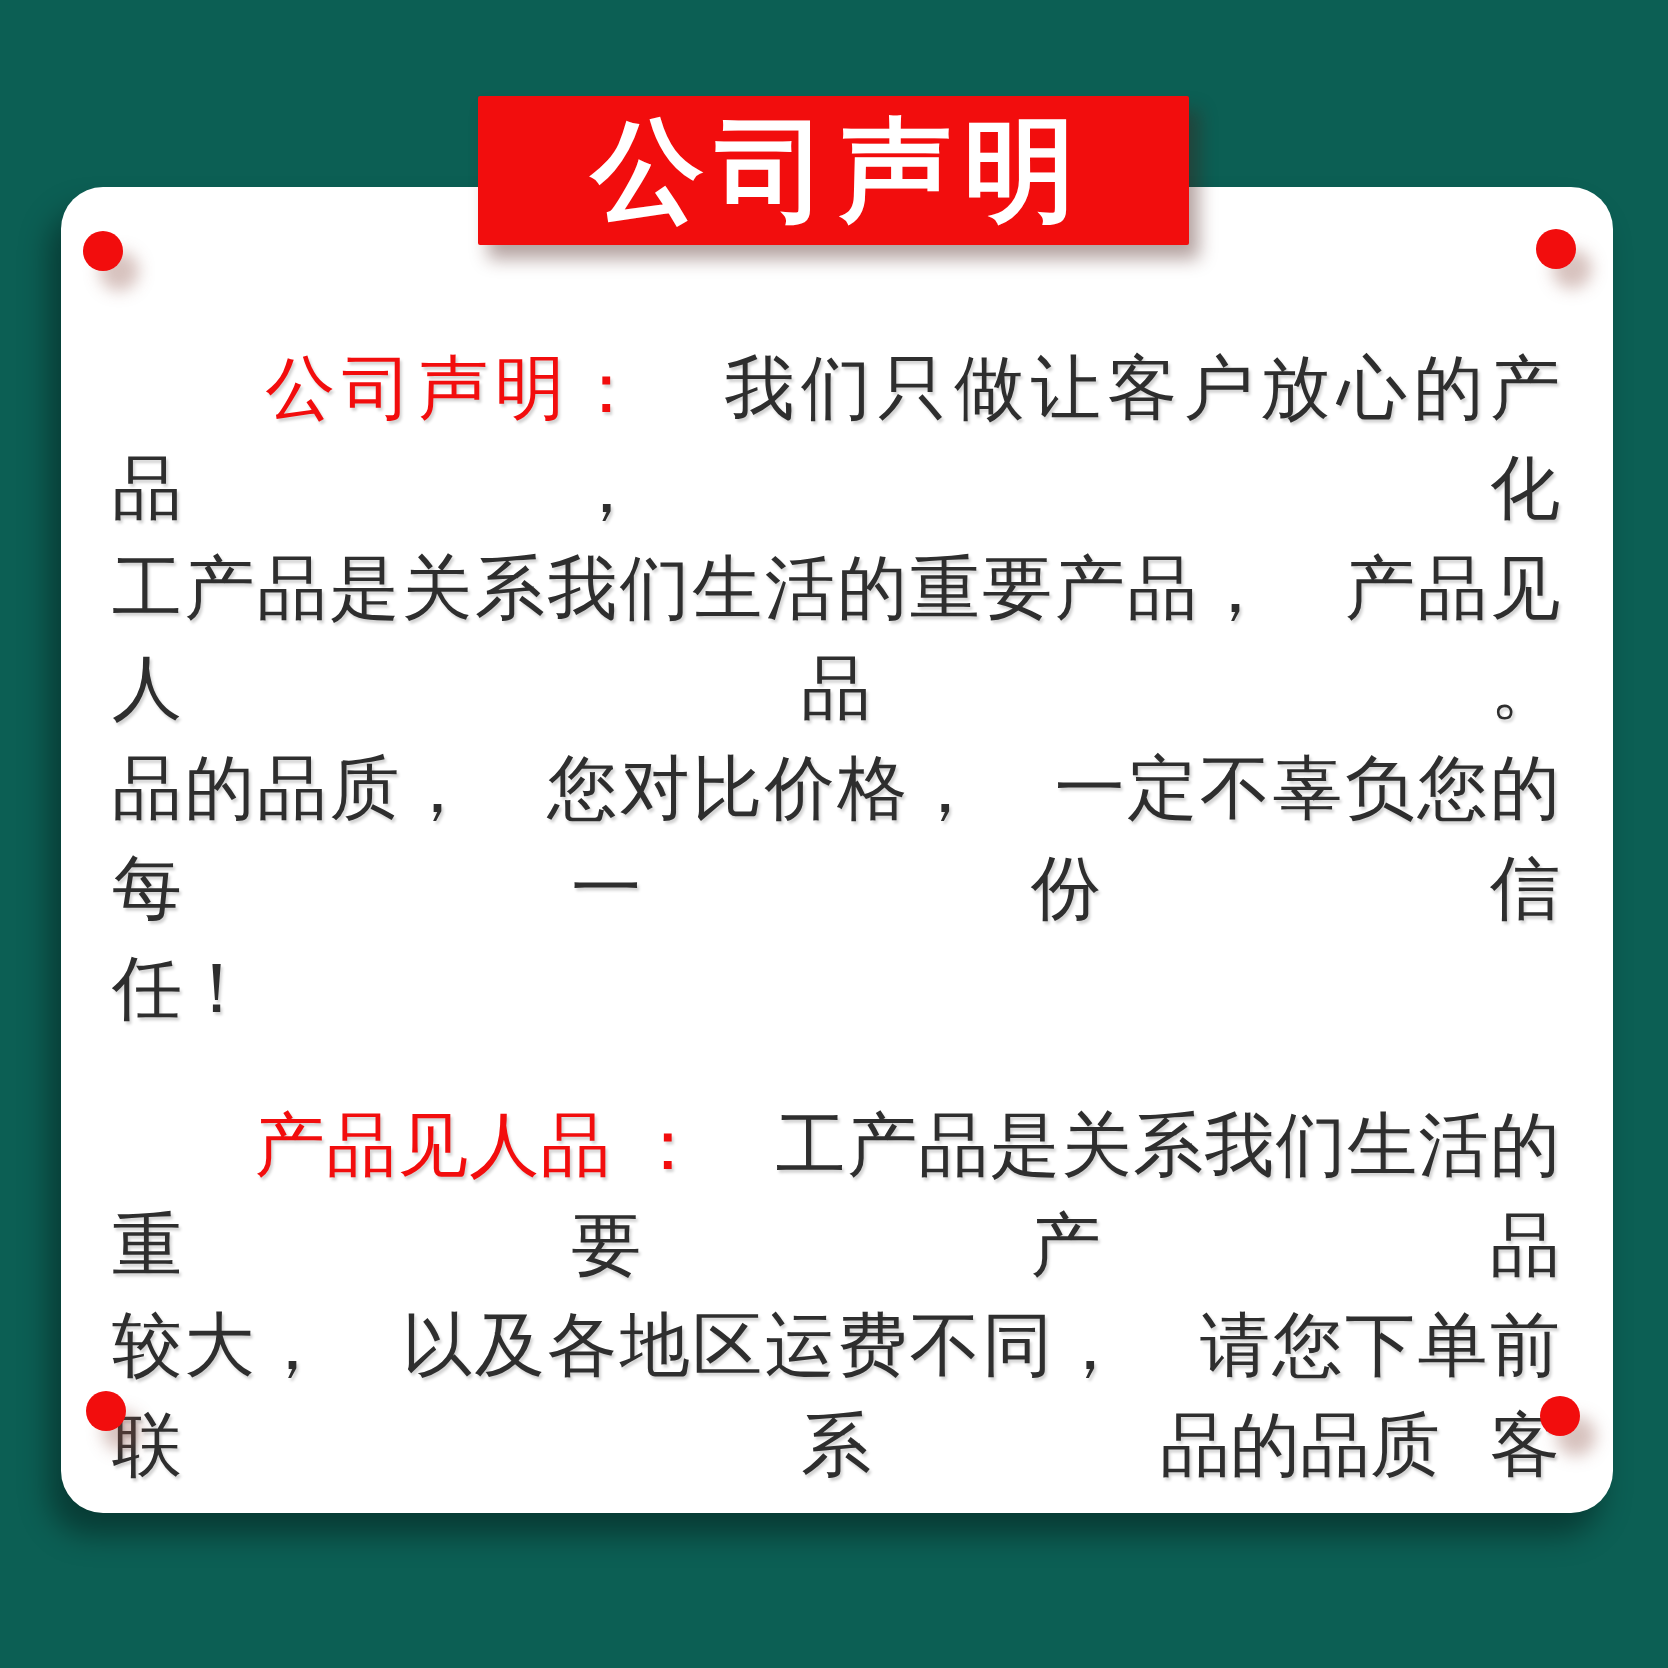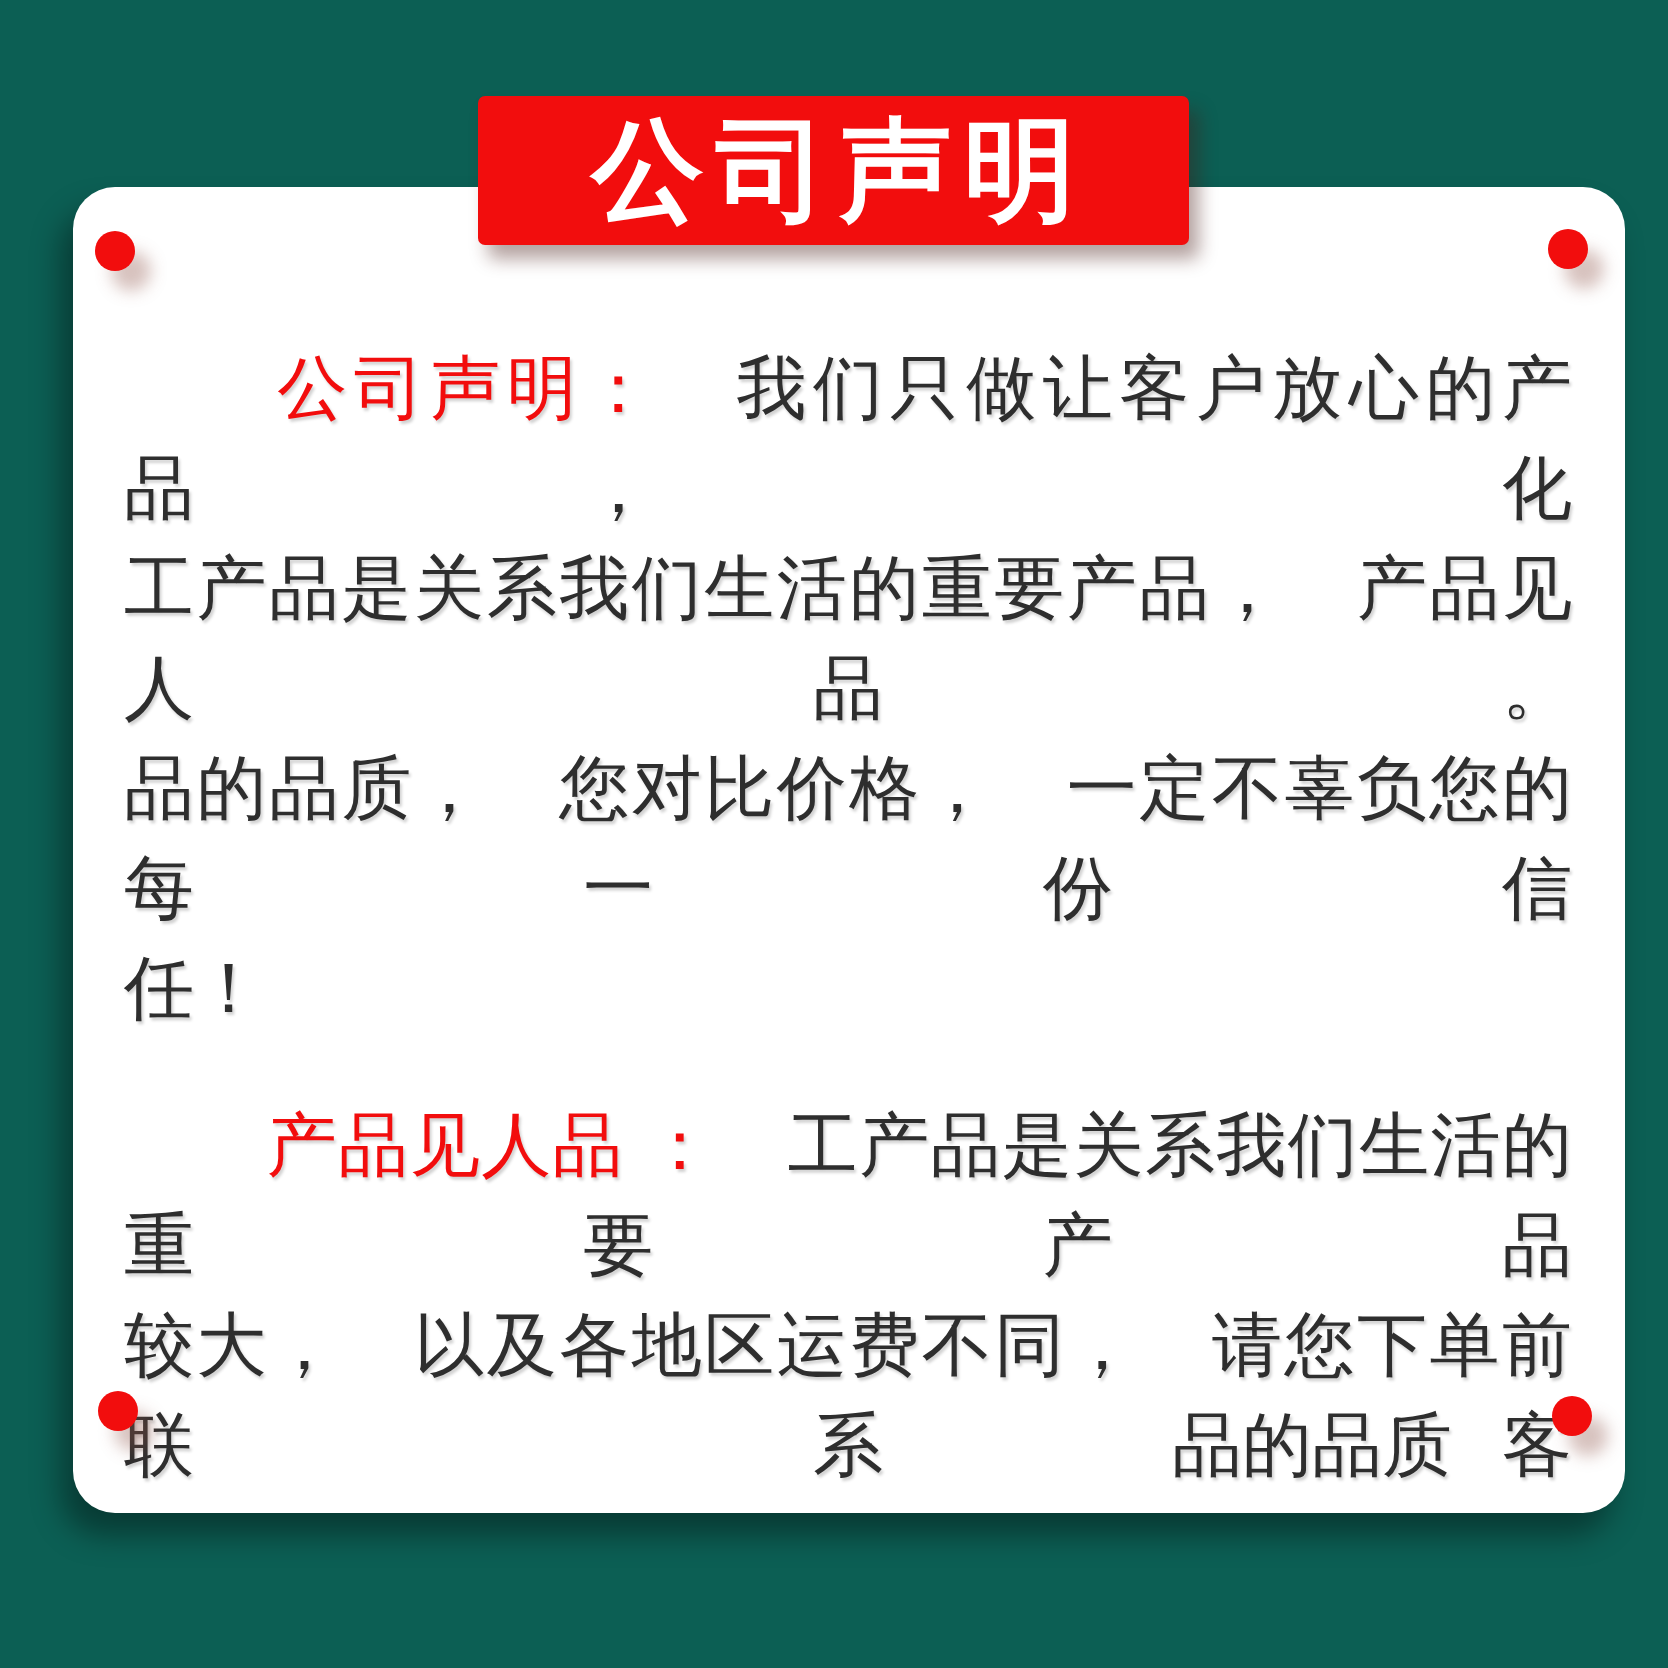--- a/index.html
+++ b/index.html
@@ -11,28 +11,27 @@
     font-family: "Liberation Sans", "DejaVu Sans", sans-serif;
     overflow: hidden;
   }
   .card {
     position: absolute;
     left: 61px; top: 187px;
     width: 1552px; height: 1326px;
     background: var(--card, #FFFFFF);
     border-radius: 42px;
     box-shadow: -12px 22px 30px rgba(0,0,0,0.38);
-    margin-left: 12px;
   }
   .banner {
     position: absolute;
     left: 478px; top: 96px;
     width: 711px; height: 149px;
     background: var(--accent, #F20D0D);
-    border-radius: 7px;
+    border-radius: 2px;
     box-shadow: 10px 14px 18px rgba(70,25,20,0.40);
     display: flex; align-items: center; justify-content: center;
     z-index: 3;
   }
   .banner-title {
     color: var(--banner-text, #FFFFFF);
     font-size: 112px;
     font-weight: bold;
     letter-spacing: 12px;
     text-indent: 12px;

